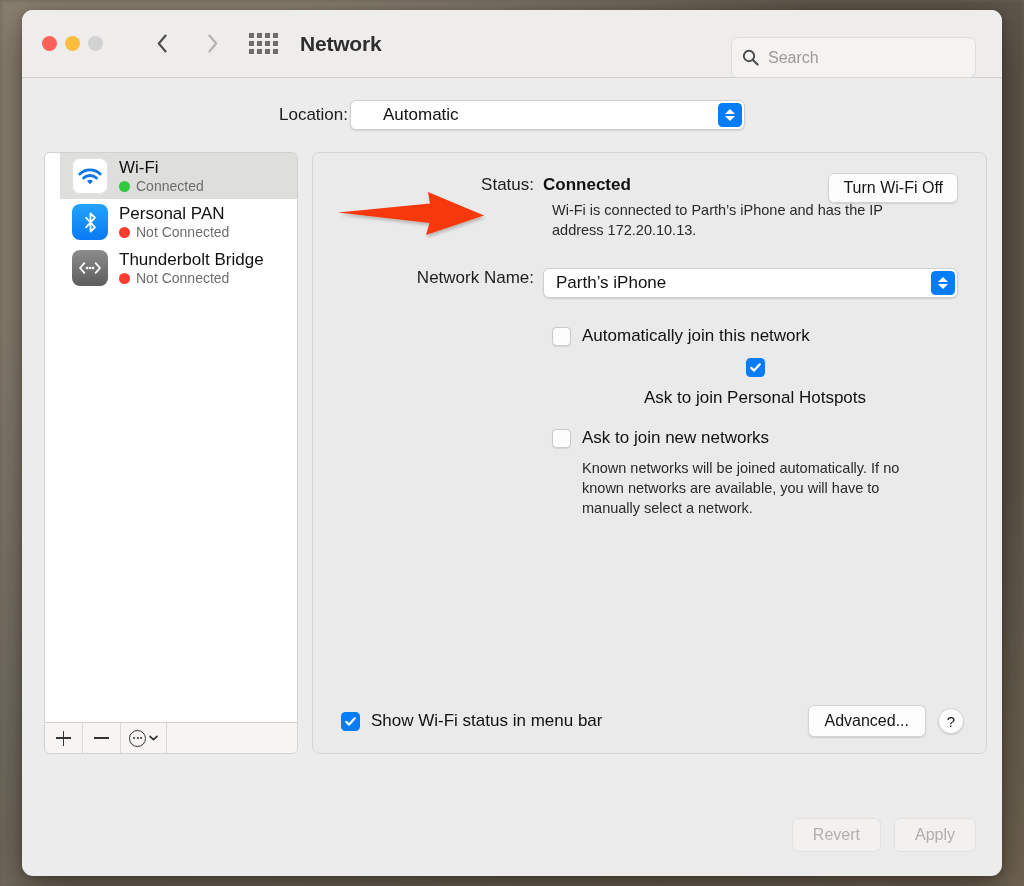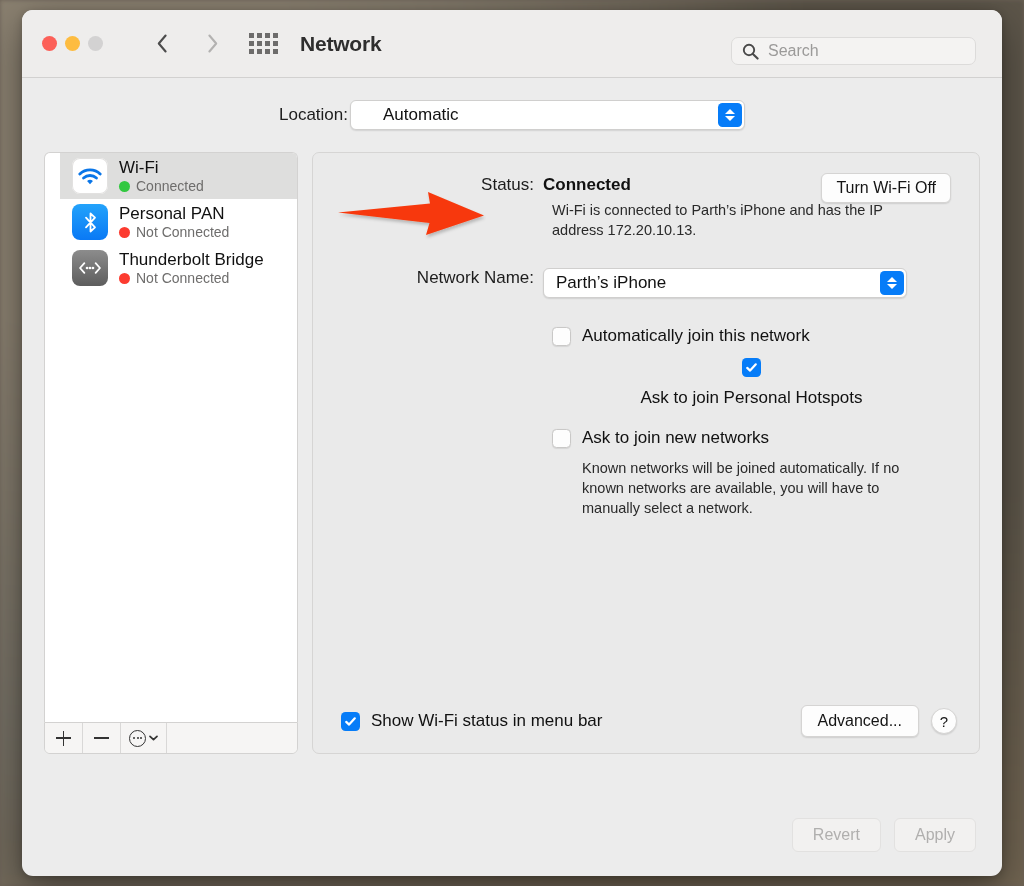--- a/index.html
+++ b/index.html
@@ -76,21 +76,21 @@
   #grid-icon i { background: #6d6c6b; display: block; width: 5px; height: 5px; }
 
   #win-title {
     margin-left: 22px;
     font-size: 21px; font-weight: 700; color: #2e2e2e;
     letter-spacing: -.2px;
   }
 
   #searchbox {
     position: absolute; right: 26px; top: 27px;
-    width: 245px; height: 28px;
+    width: 245px; height: 41px;
     background: #f4f3f2;
     border: 1px solid #dcdbda;
     border-radius: 7px;
     display: flex; align-items: center;
     padding: 0 10px;
     box-sizing: border-box;
   }
   #search-glyph { width: 17px; height: 17px; flex: none; }
   #search-glyph circle { fill: none; stroke: #4a4a4a; stroke-width: 1.9; }
   #search-glyph line { stroke: #4a4a4a; stroke-width: 2.1; stroke-linecap: round; }
@@ -243,21 +243,21 @@
     margin-left: 230px;
     width: 360px;
     font-size: 14.5px;
     color: #2a2a2a;
     line-height: 20px;
     padding-left: 9px;
     box-sizing: border-box;
   }
 
   #network-name-row { margin-top: 28px; }
-  #network-popup { width: 364px; height: 30px; }
+  #network-popup { width: 415px; height: 30px; }
 
   .cbrow {
     display: flex; align-items: center;
     margin-left: 239px;
     gap: 11px;
   }
   .cbox {
     width: 19px; height: 19px;
     border-radius: 4.5px;
     flex: none;

